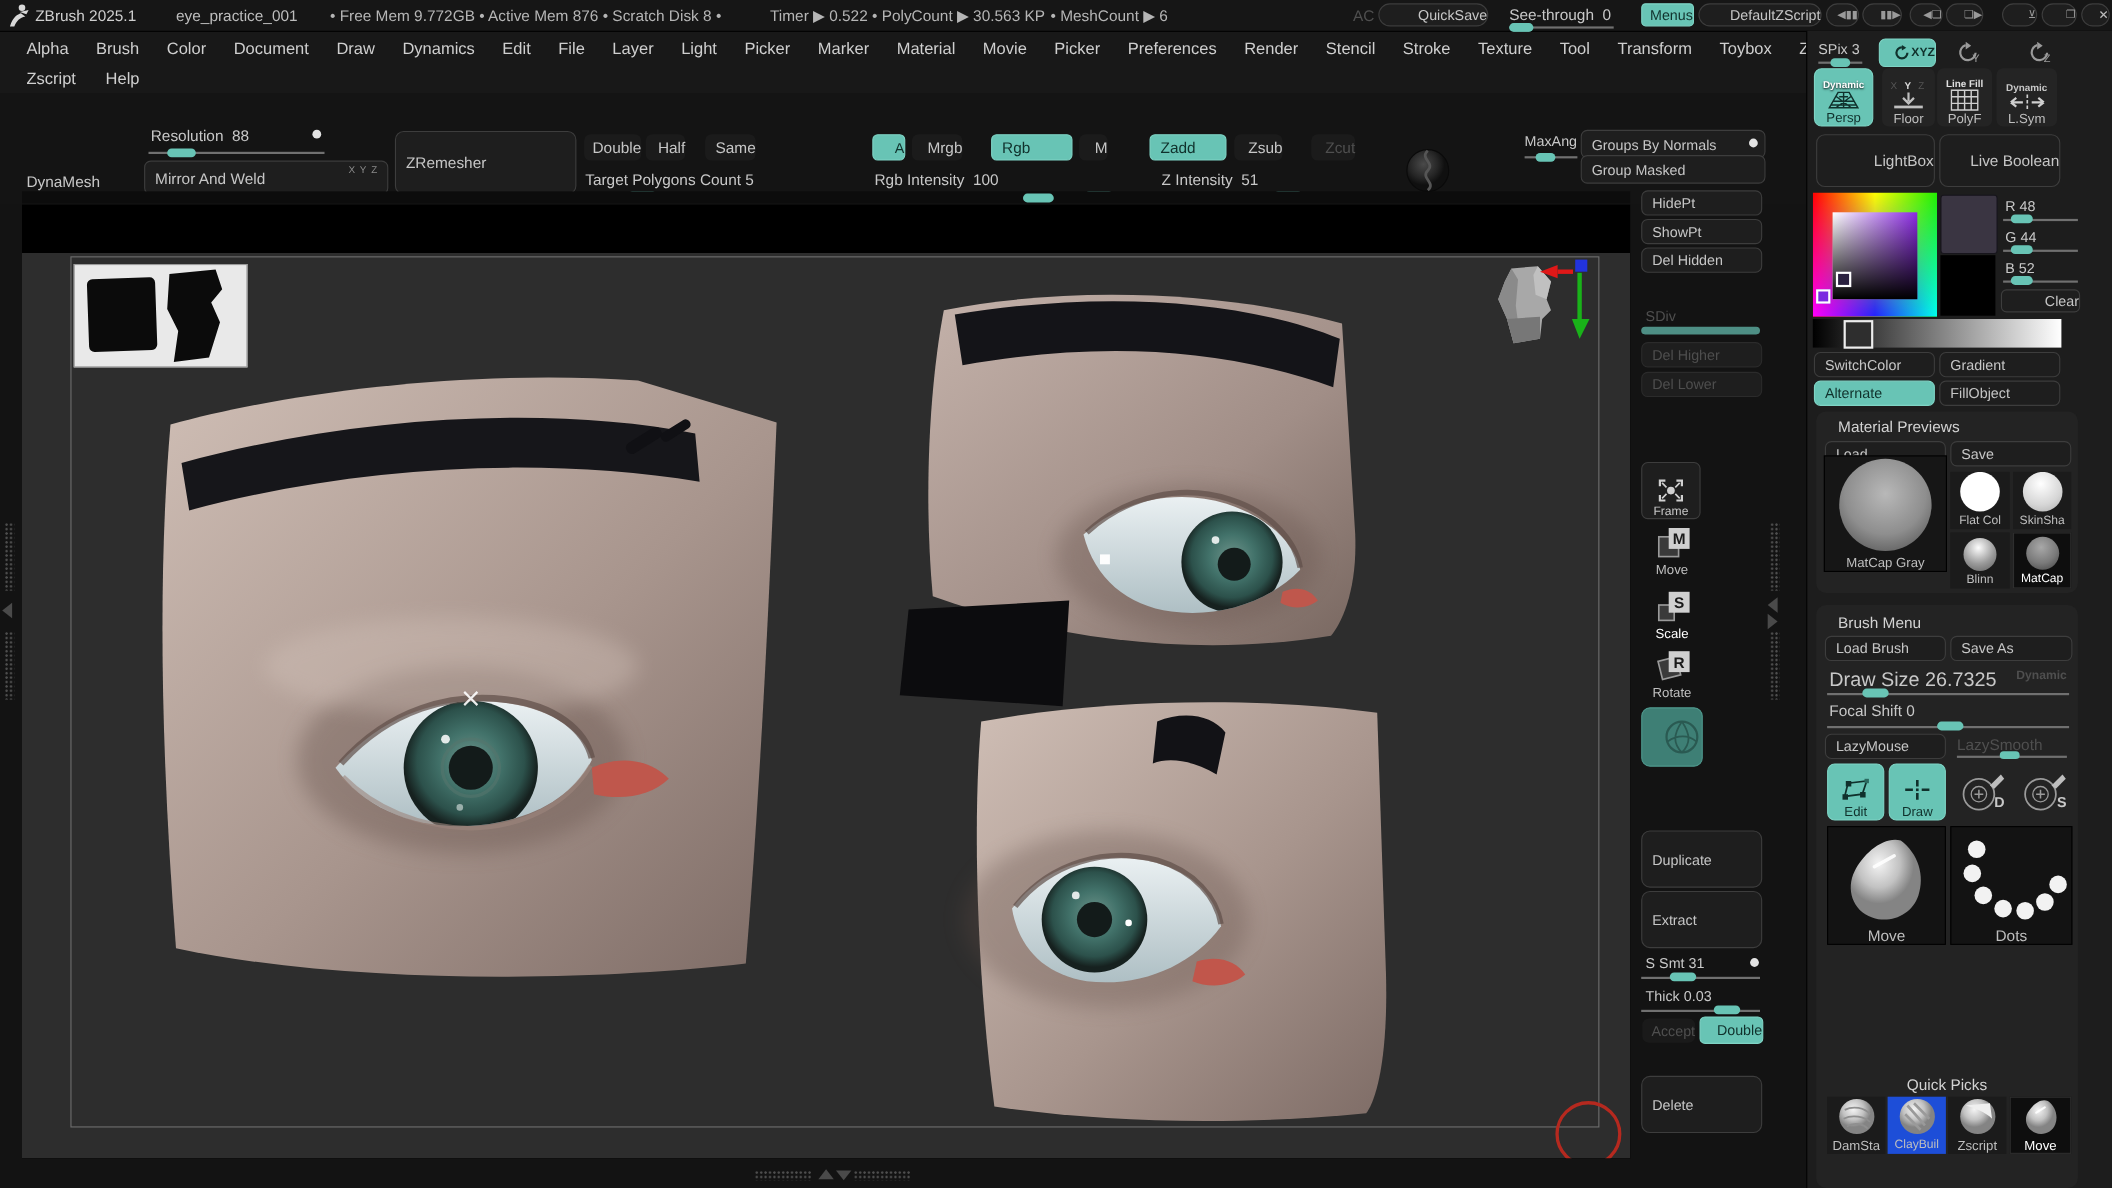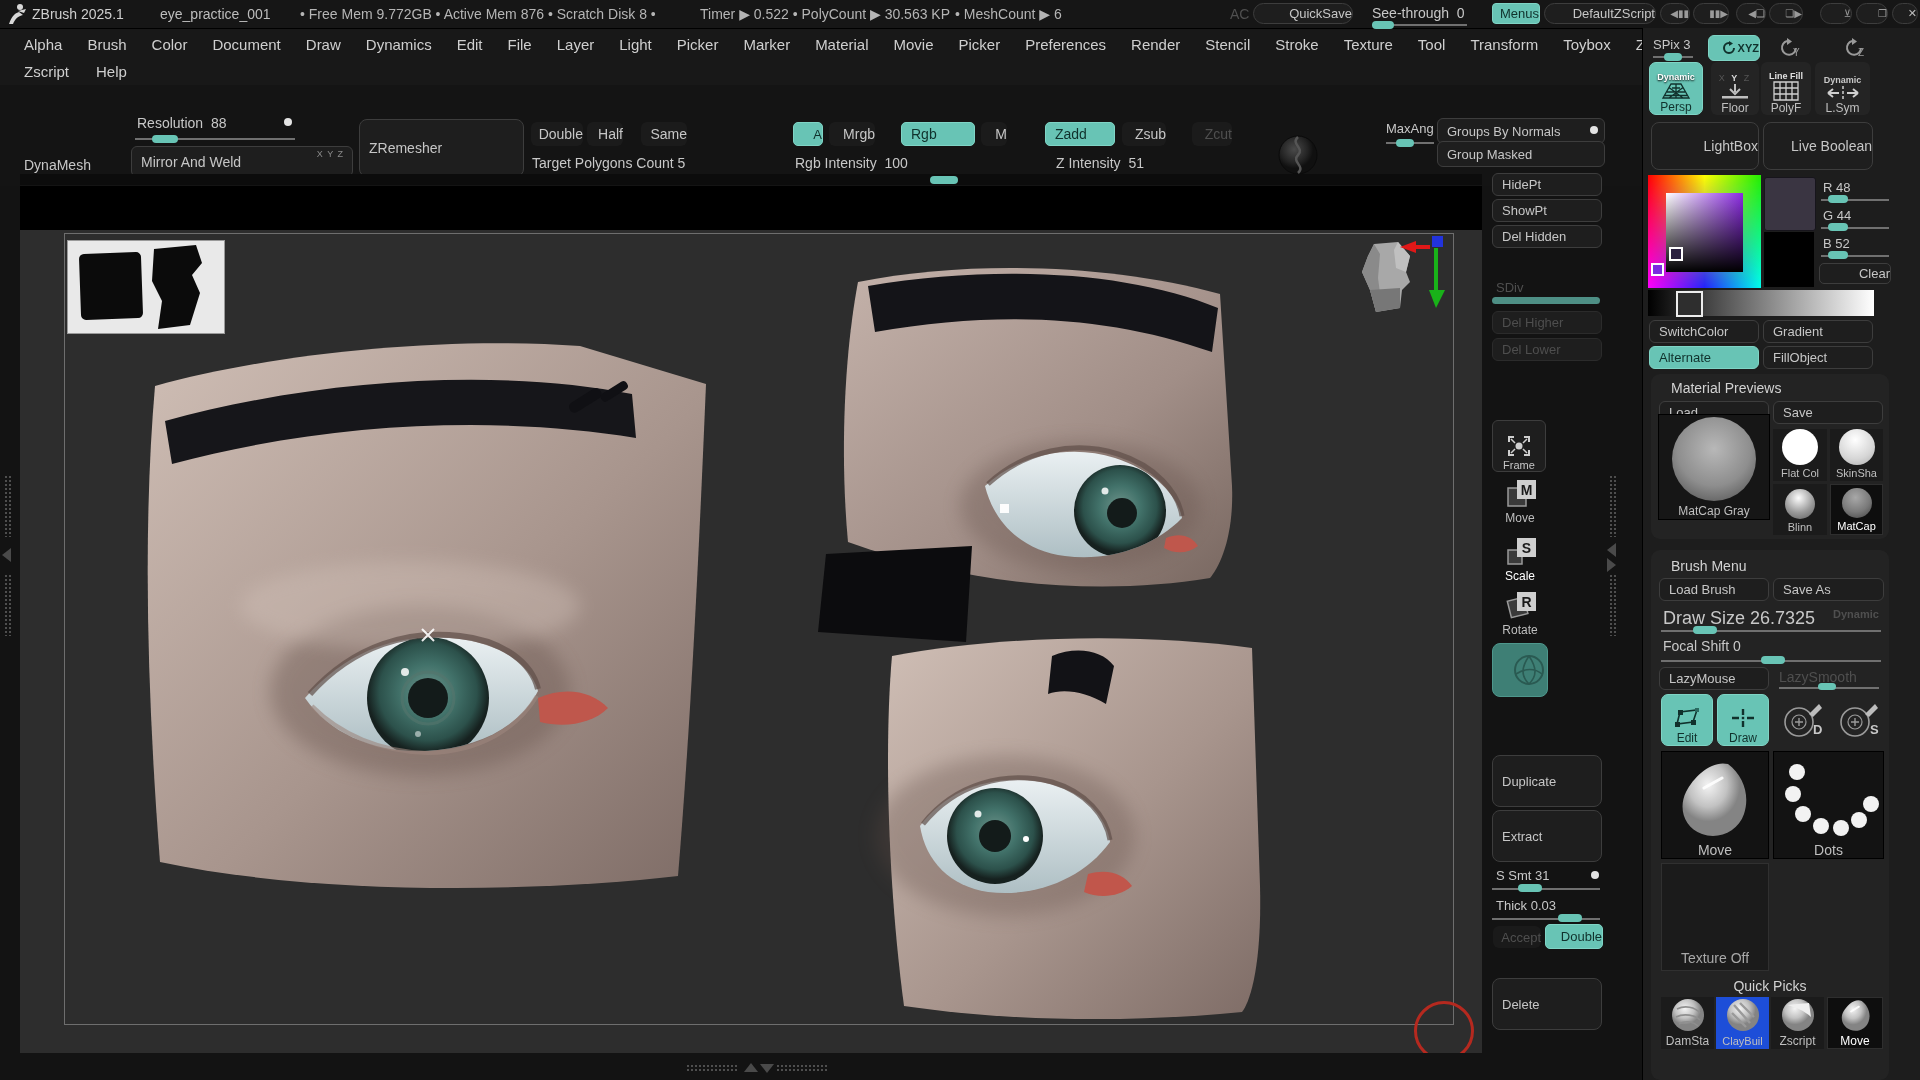--- a/index.html
+++ b/index.html
@@ -669,23 +669,20 @@
             <circle cx="14" cy="36" r="8" fill="#f2f2f2"></circle>
           <circle cx="24" cy="56" r="8" fill="#f2f2f2"></circle>
             <circle cx="42" cy="68" r="8" fill="#f2f2f2"></circle>
           <circle cx="62" cy="70" r="8" fill="#f2f2f2"></circle>
             <circle cx="80" cy="62" r="8" fill="#f2f2f2"></circle>
           <circle cx="92" cy="46" r="8" fill="#f2f2f2"></circle>
         </svg>
         <span class="cap">Dots</span>
       </div>
 
-      <div class="tile" style="left:10px;top:313px;width:108px;height:108px;background:#1b1b1b;border:1px solid #303030;font-size:14px;color:#a8a8a8;">
-        <span class="cap" style="margin-bottom:4px;">Texture Off</span>
-      </div>
 
       <div class="lbl" style="left:0;top:428px;width:238px;text-align:center;font-size:14px;color:#d2d2d2;">Quick Picks</div>
 
       <div class="tile" style="left:10px;top:447px;width:53px;height:52px;background:#1b1b1b;border:none;font-size:12px;">
         <svg width="38" height="36" viewBox="0 0 38 36">
           <circle cx="19" cy="18" r="16" fill="url(#blobg)"></circle>
           <path d="M8,12 C16,8 26,10 31,16 M7,20 C15,16 26,18 31,23 M10,27 C17,23 25,25 29,29" stroke="#8f8f8f" stroke-width="1.6" fill="none"></path>
         </svg>
         <span class="cap">DamSta</span>
       </div>

